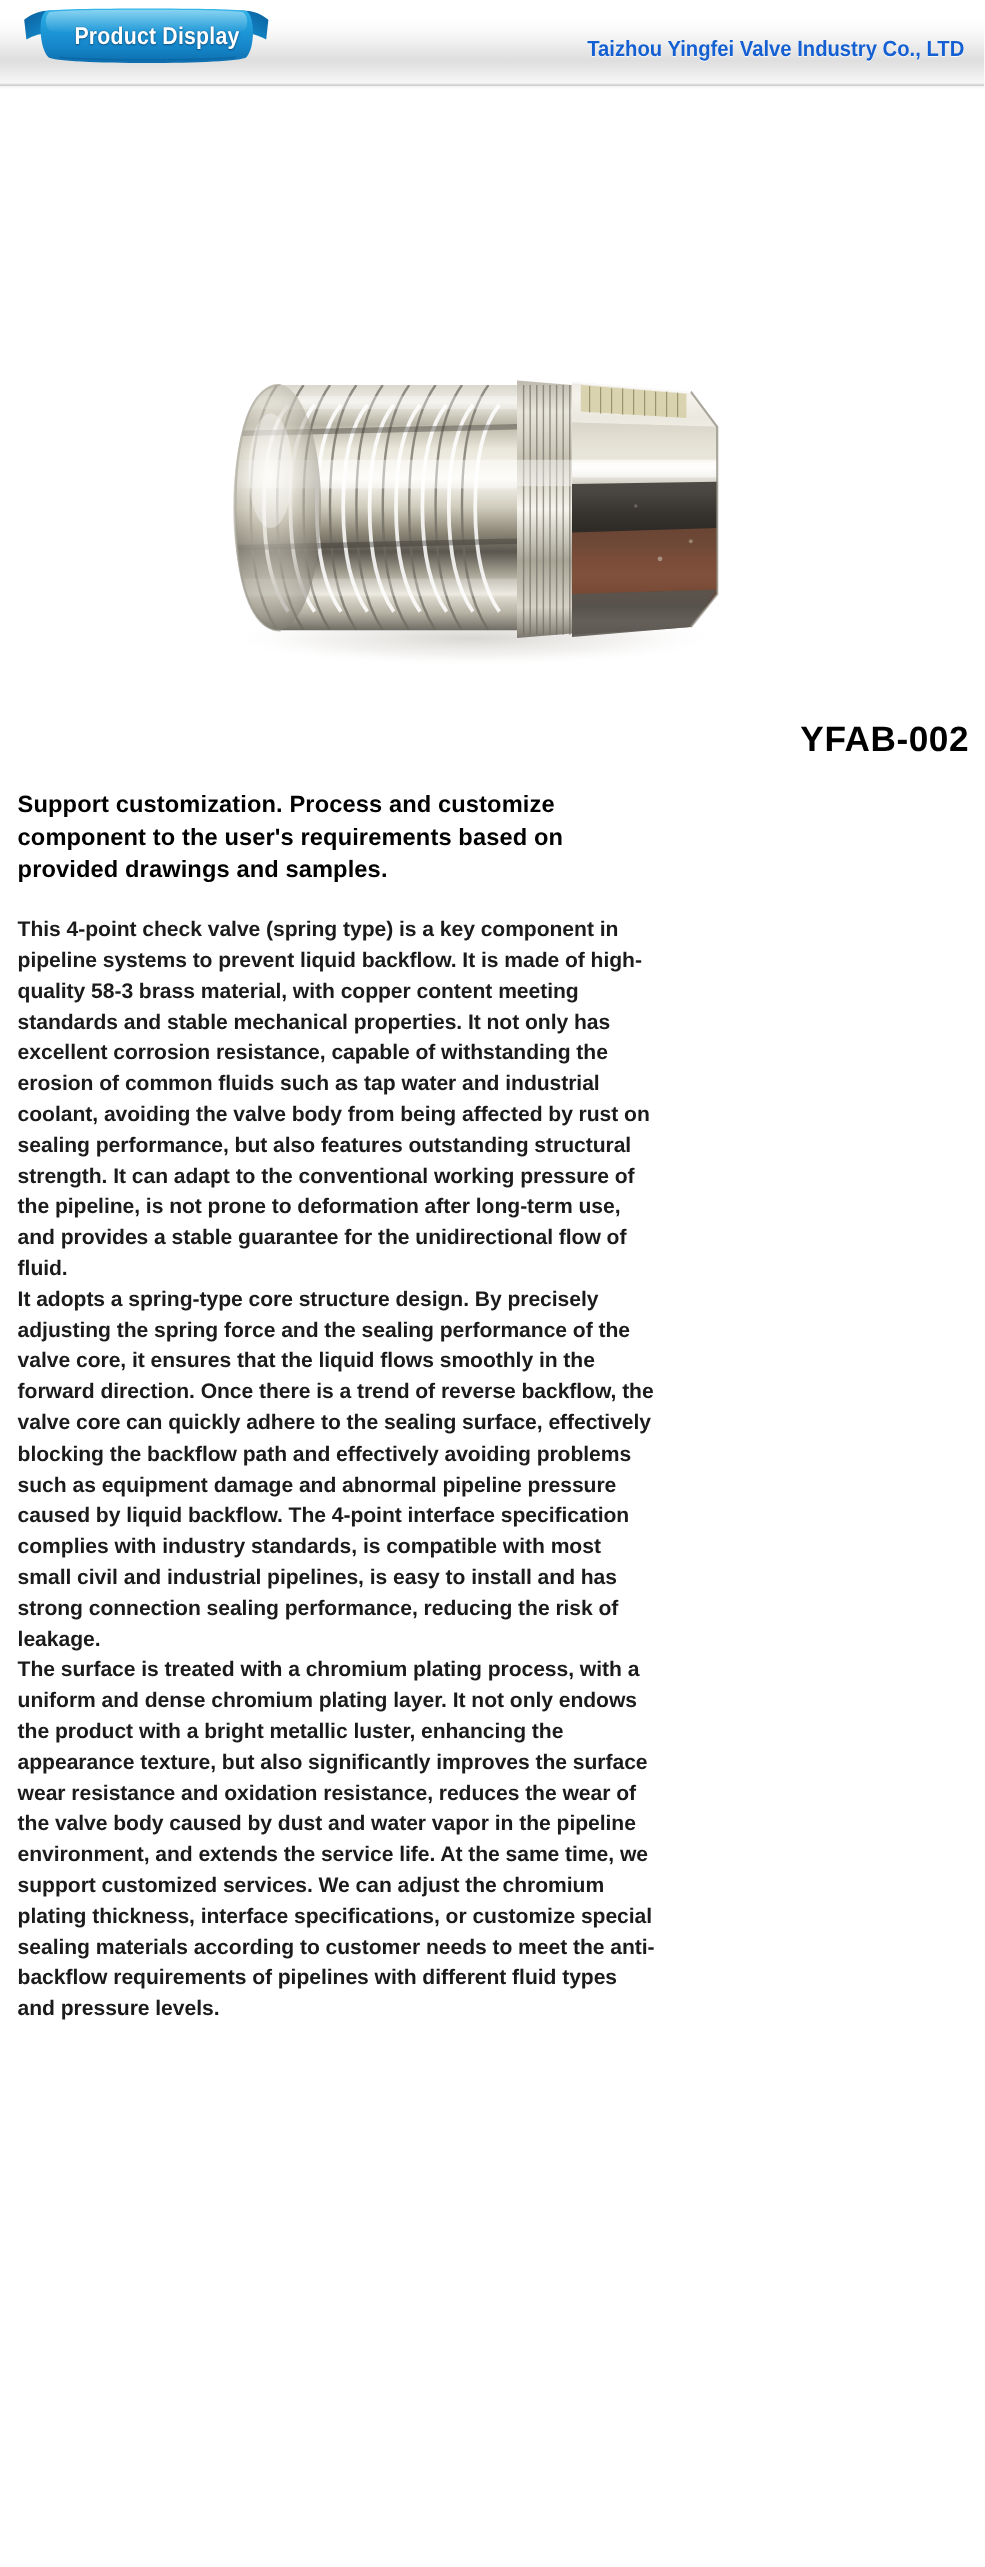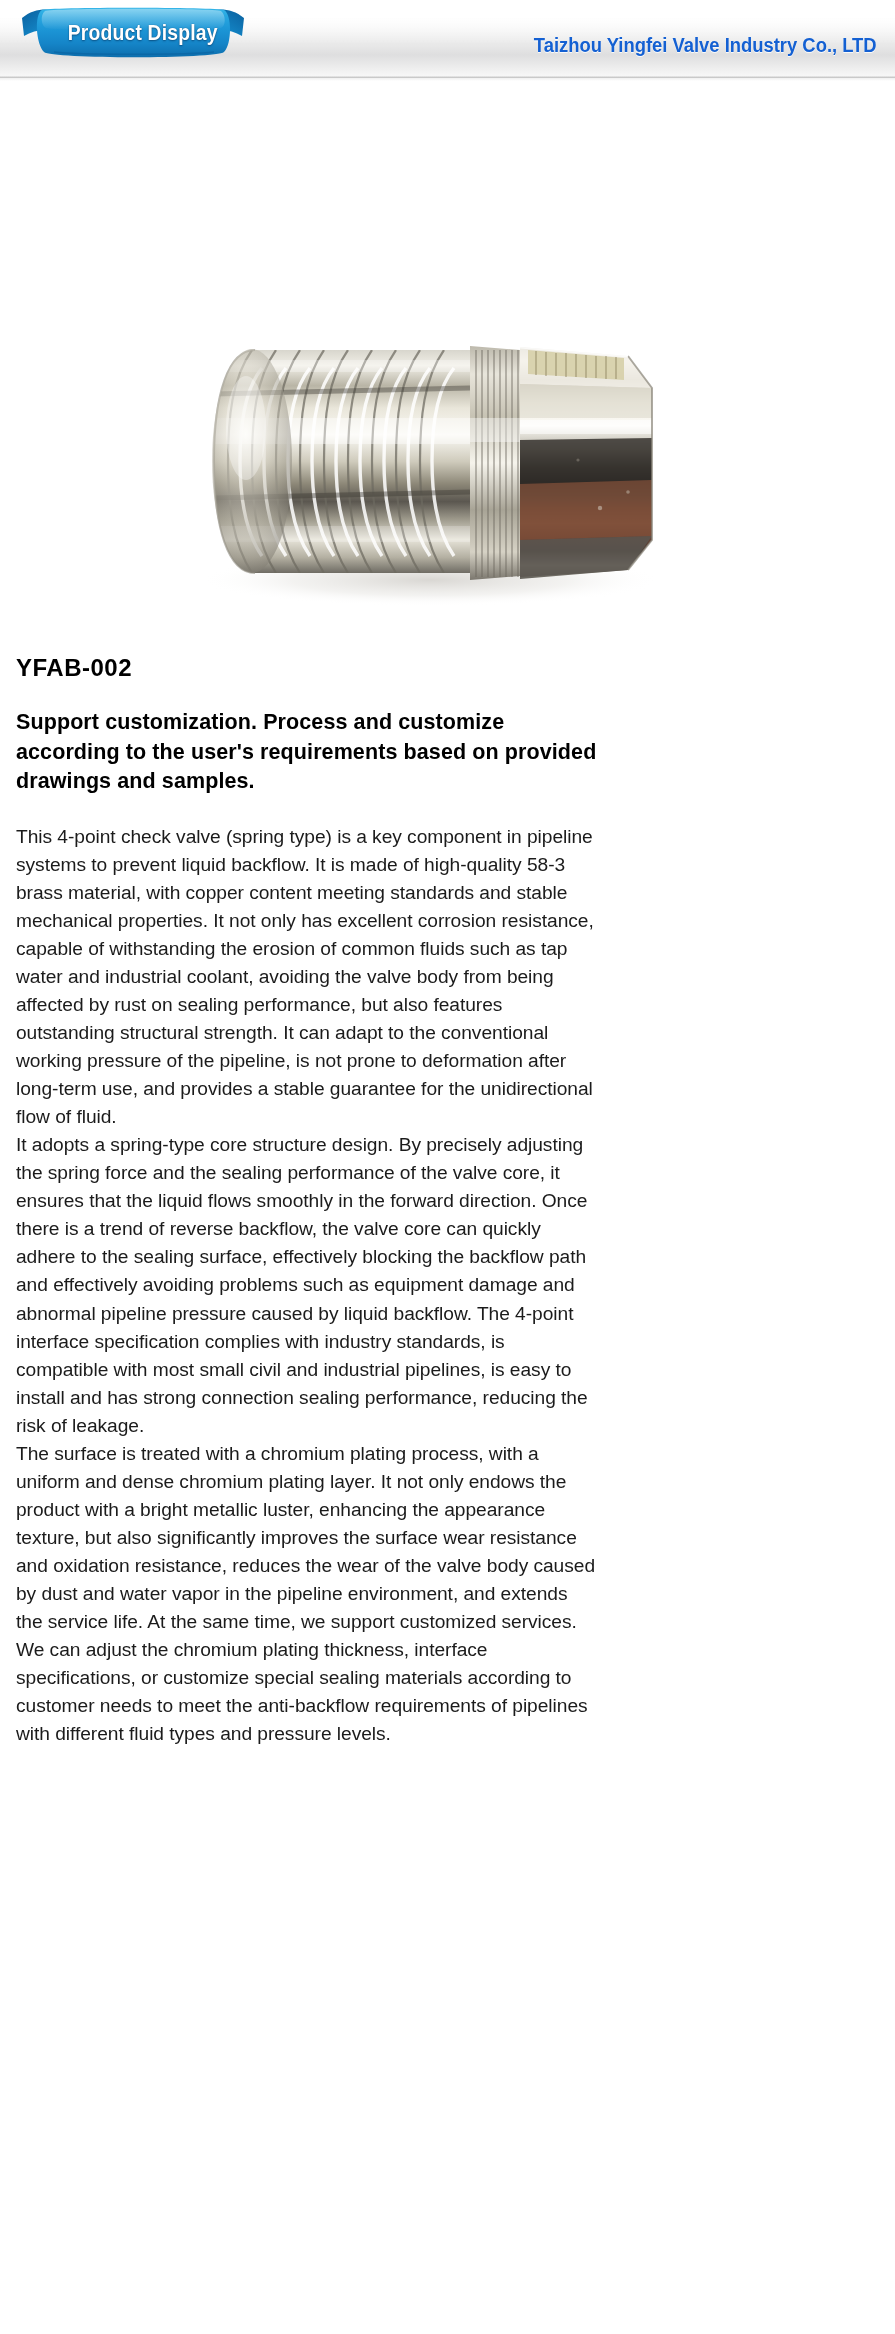--- a/index.html
+++ b/index.html
@@ -118,42 +118,42 @@
   }
 
   
   .content {
     position: relative;
     padding: 0 14px 0 16px;
     box-sizing: border-box;
     width: 895px;
   }
   .product-title {
-    text-align: left;
+    text-align: right;
     font-family: "Liberation Sans", sans-serif;
     font-weight: bold;
-    font-size: 24px;
+    font-size: 32px;
     color: #000000;
     letter-spacing: 0.5px;
     margin: 0 0 26px 0;
     padding-top: 6px;
   }
   .custom-note {
     font-family: "Liberation Sans Narrow", "Liberation Sans", sans-serif;
     font-weight: bold;
     font-size: 21.5px;
     line-height: 1.38;
     color: #000000;
     letter-spacing: 0.1px;
     margin: 0 0 26px 0;
     max-width: 585px;
   }
   .body-text {
     font-family: "Liberation Sans", sans-serif;
-    font-weight: normal;
+    font-weight: bold;
     font-size: 19.2px;
     line-height: 1.46;
     color: #1b1b1b;
     margin: 0;
     max-width: 580px;
     letter-spacing: -0.05px;
   }
   .body-text p { margin: 0; }
 </style>
 </head>
@@ -377,20 +377,20 @@
         <line x1="616" y1="269" x2="616" y2="291"></line>
       </g>
     </g>
   </svg>
 </div>
 
 <div class="content">
 
   <h1 class="product-title">YFAB-002</h1>
 
-  <p class="custom-note">Support customization. Process and customize according to the user's requirements based on provided drawings and samples.</p>
+  <p class="custom-note">Support customization. Process and customize component to the user's requirements based on provided drawings and samples.</p>
 
   <div class="body-text">
     <p>This 4-point check valve (spring type) is a key component in pipeline systems to prevent liquid backflow. It is made of high-quality 58-3 brass material, with copper content meeting standards and stable mechanical properties. It not only has excellent corrosion resistance, capable of withstanding the erosion of common fluids such as tap water and industrial coolant, avoiding the valve body from being affected by rust on sealing performance, but also features outstanding structural strength. It can adapt to the conventional working pressure of the pipeline, is not prone to deformation after long-term use, and provides a stable guarantee for the unidirectional flow of fluid.</p>
     <p>It adopts a spring-type core structure design. By precisely adjusting the spring force and the sealing performance of the valve core, it ensures that the liquid flows smoothly in the forward direction. Once there is a trend of reverse backflow, the valve core can quickly adhere to the sealing surface, effectively blocking the backflow path and effectively avoiding problems such as equipment damage and abnormal pipeline pressure caused by liquid backflow. The 4-point interface specification complies with industry standards, is compatible with most small civil and industrial pipelines, is easy to install and has strong connection sealing performance, reducing the risk of leakage.</p>
     <p>The surface is treated with a chromium plating process, with a uniform and dense chromium plating layer. It not only endows the product with a bright metallic luster, enhancing the appearance texture, but also significantly improves the surface wear resistance and oxidation resistance, reduces the wear of the valve body caused by dust and water vapor in the pipeline environment, and extends the service life. At the same time, we support customized services. We can adjust the chromium plating thickness, interface specifications, or customize special sealing materials according to customer needs to meet the anti-backflow requirements of pipelines with different fluid types and pressure levels.</p>
   </div>
 </div>
 
 </body></html>

